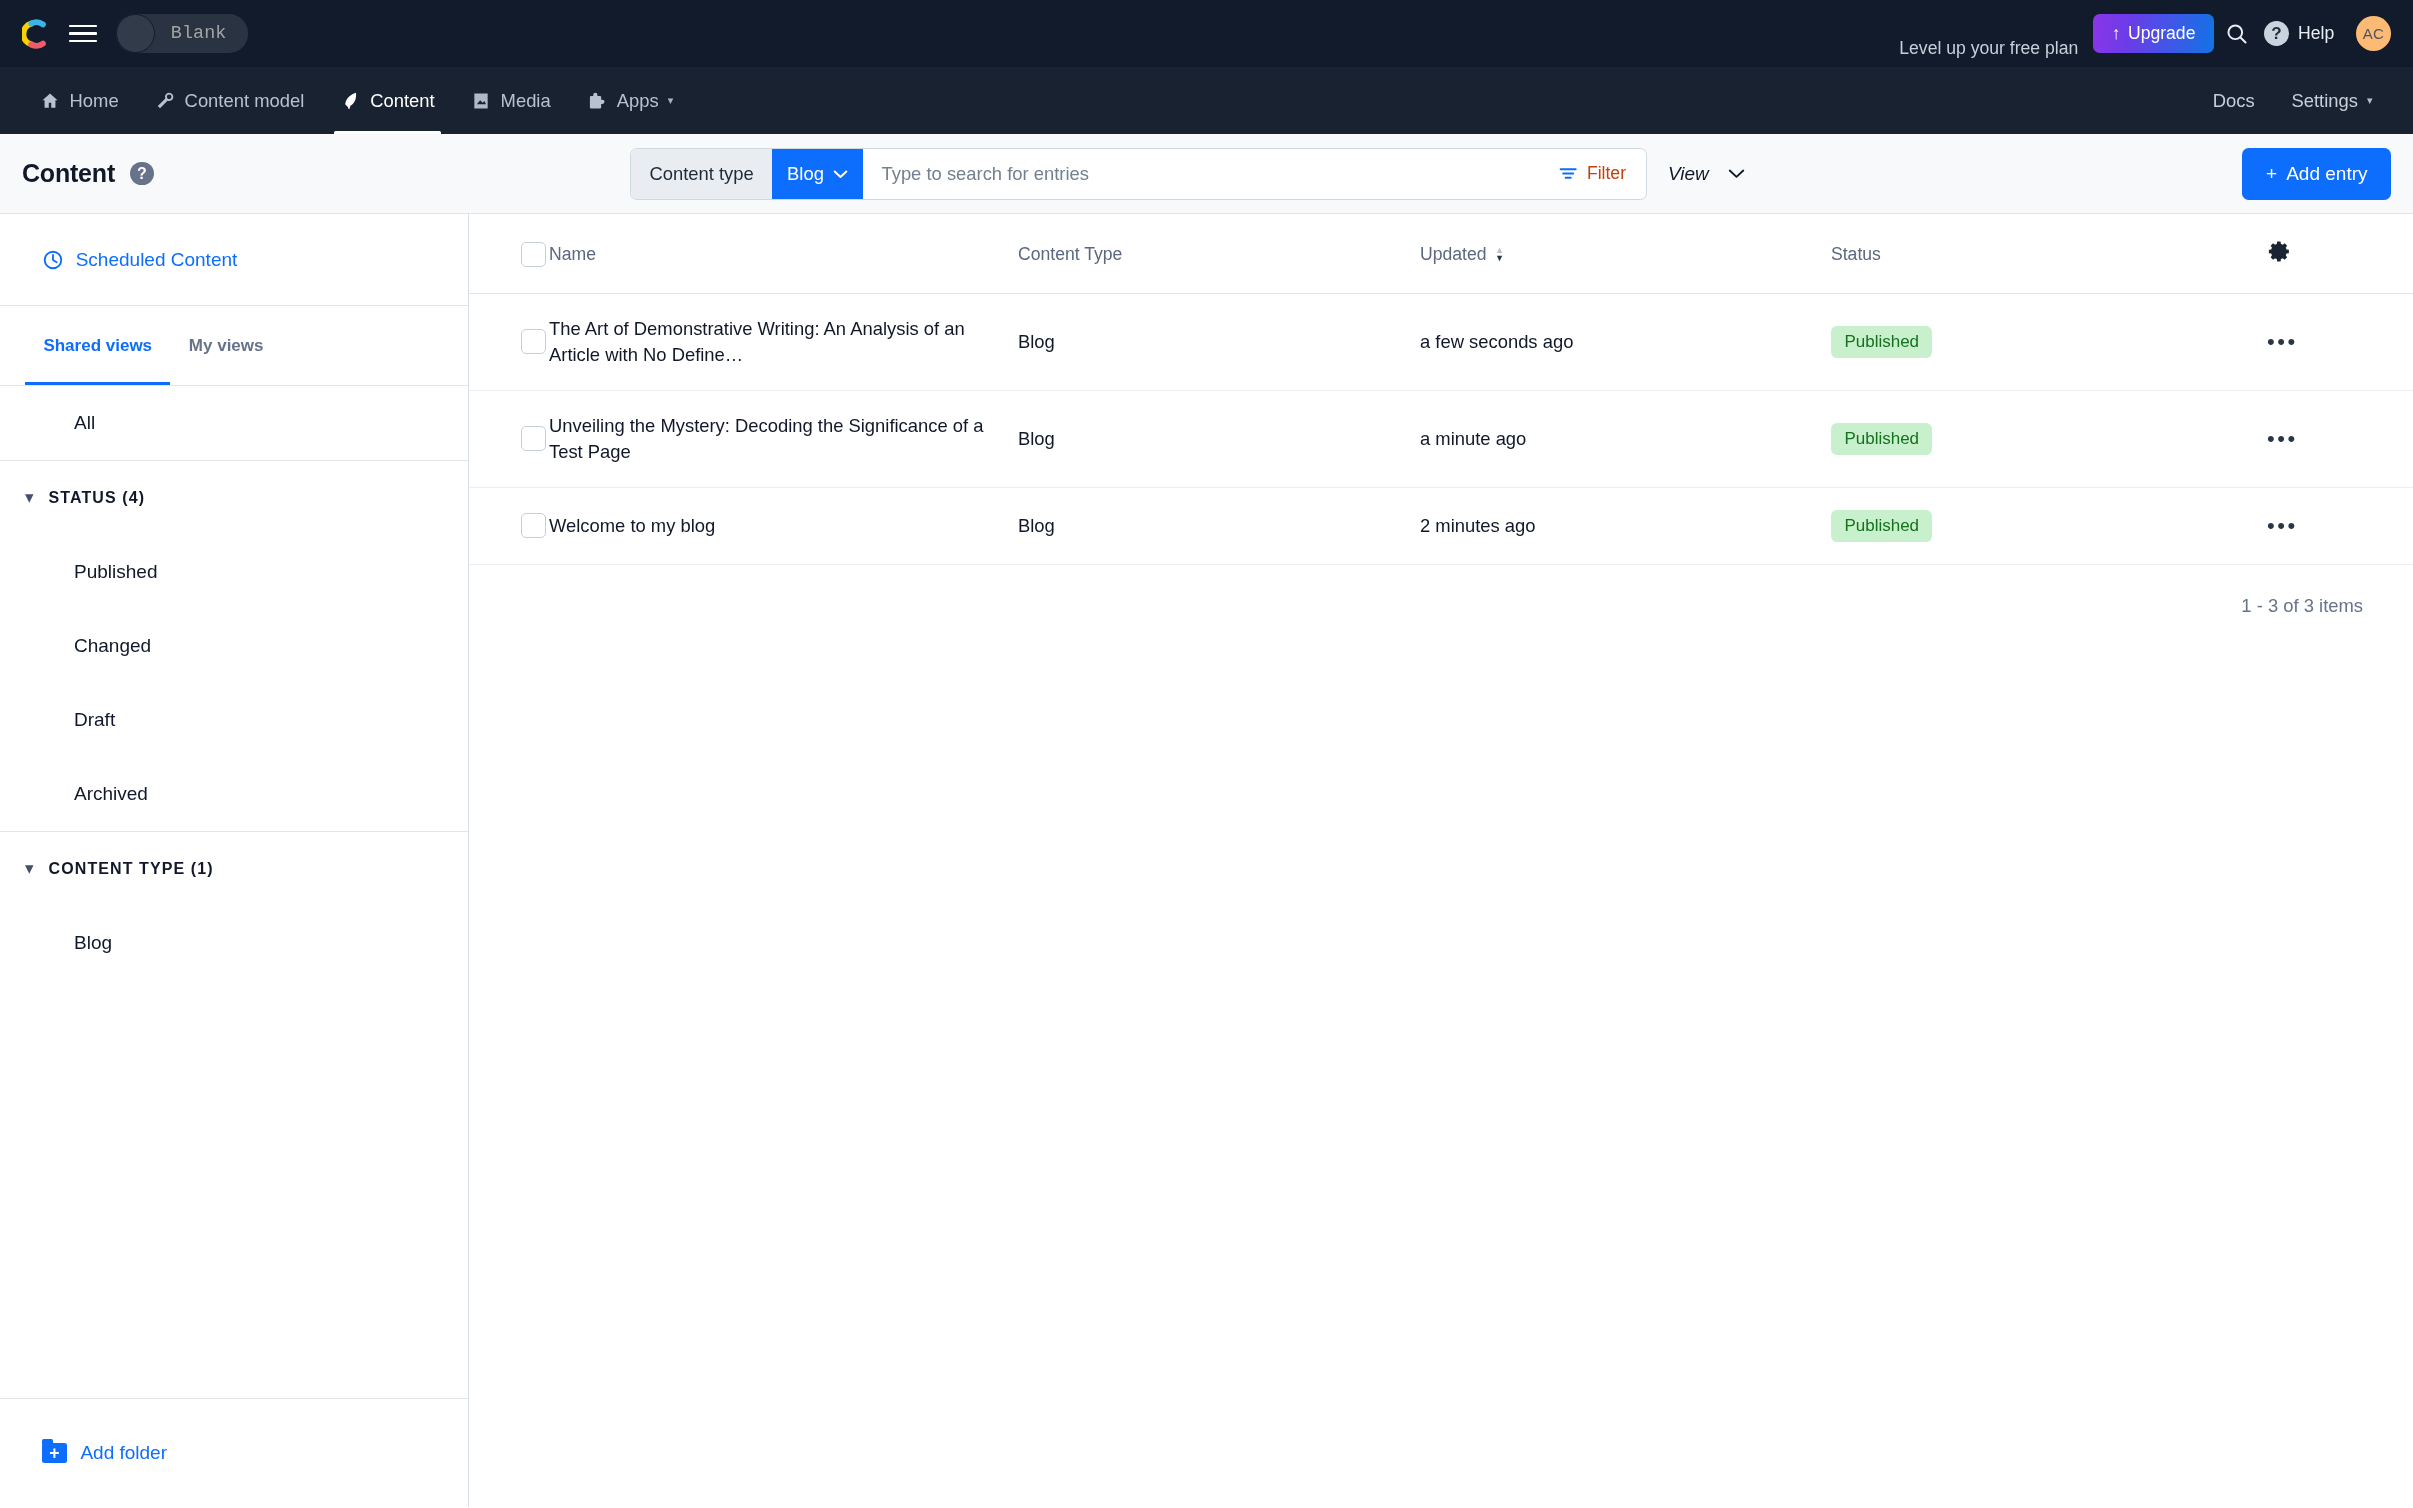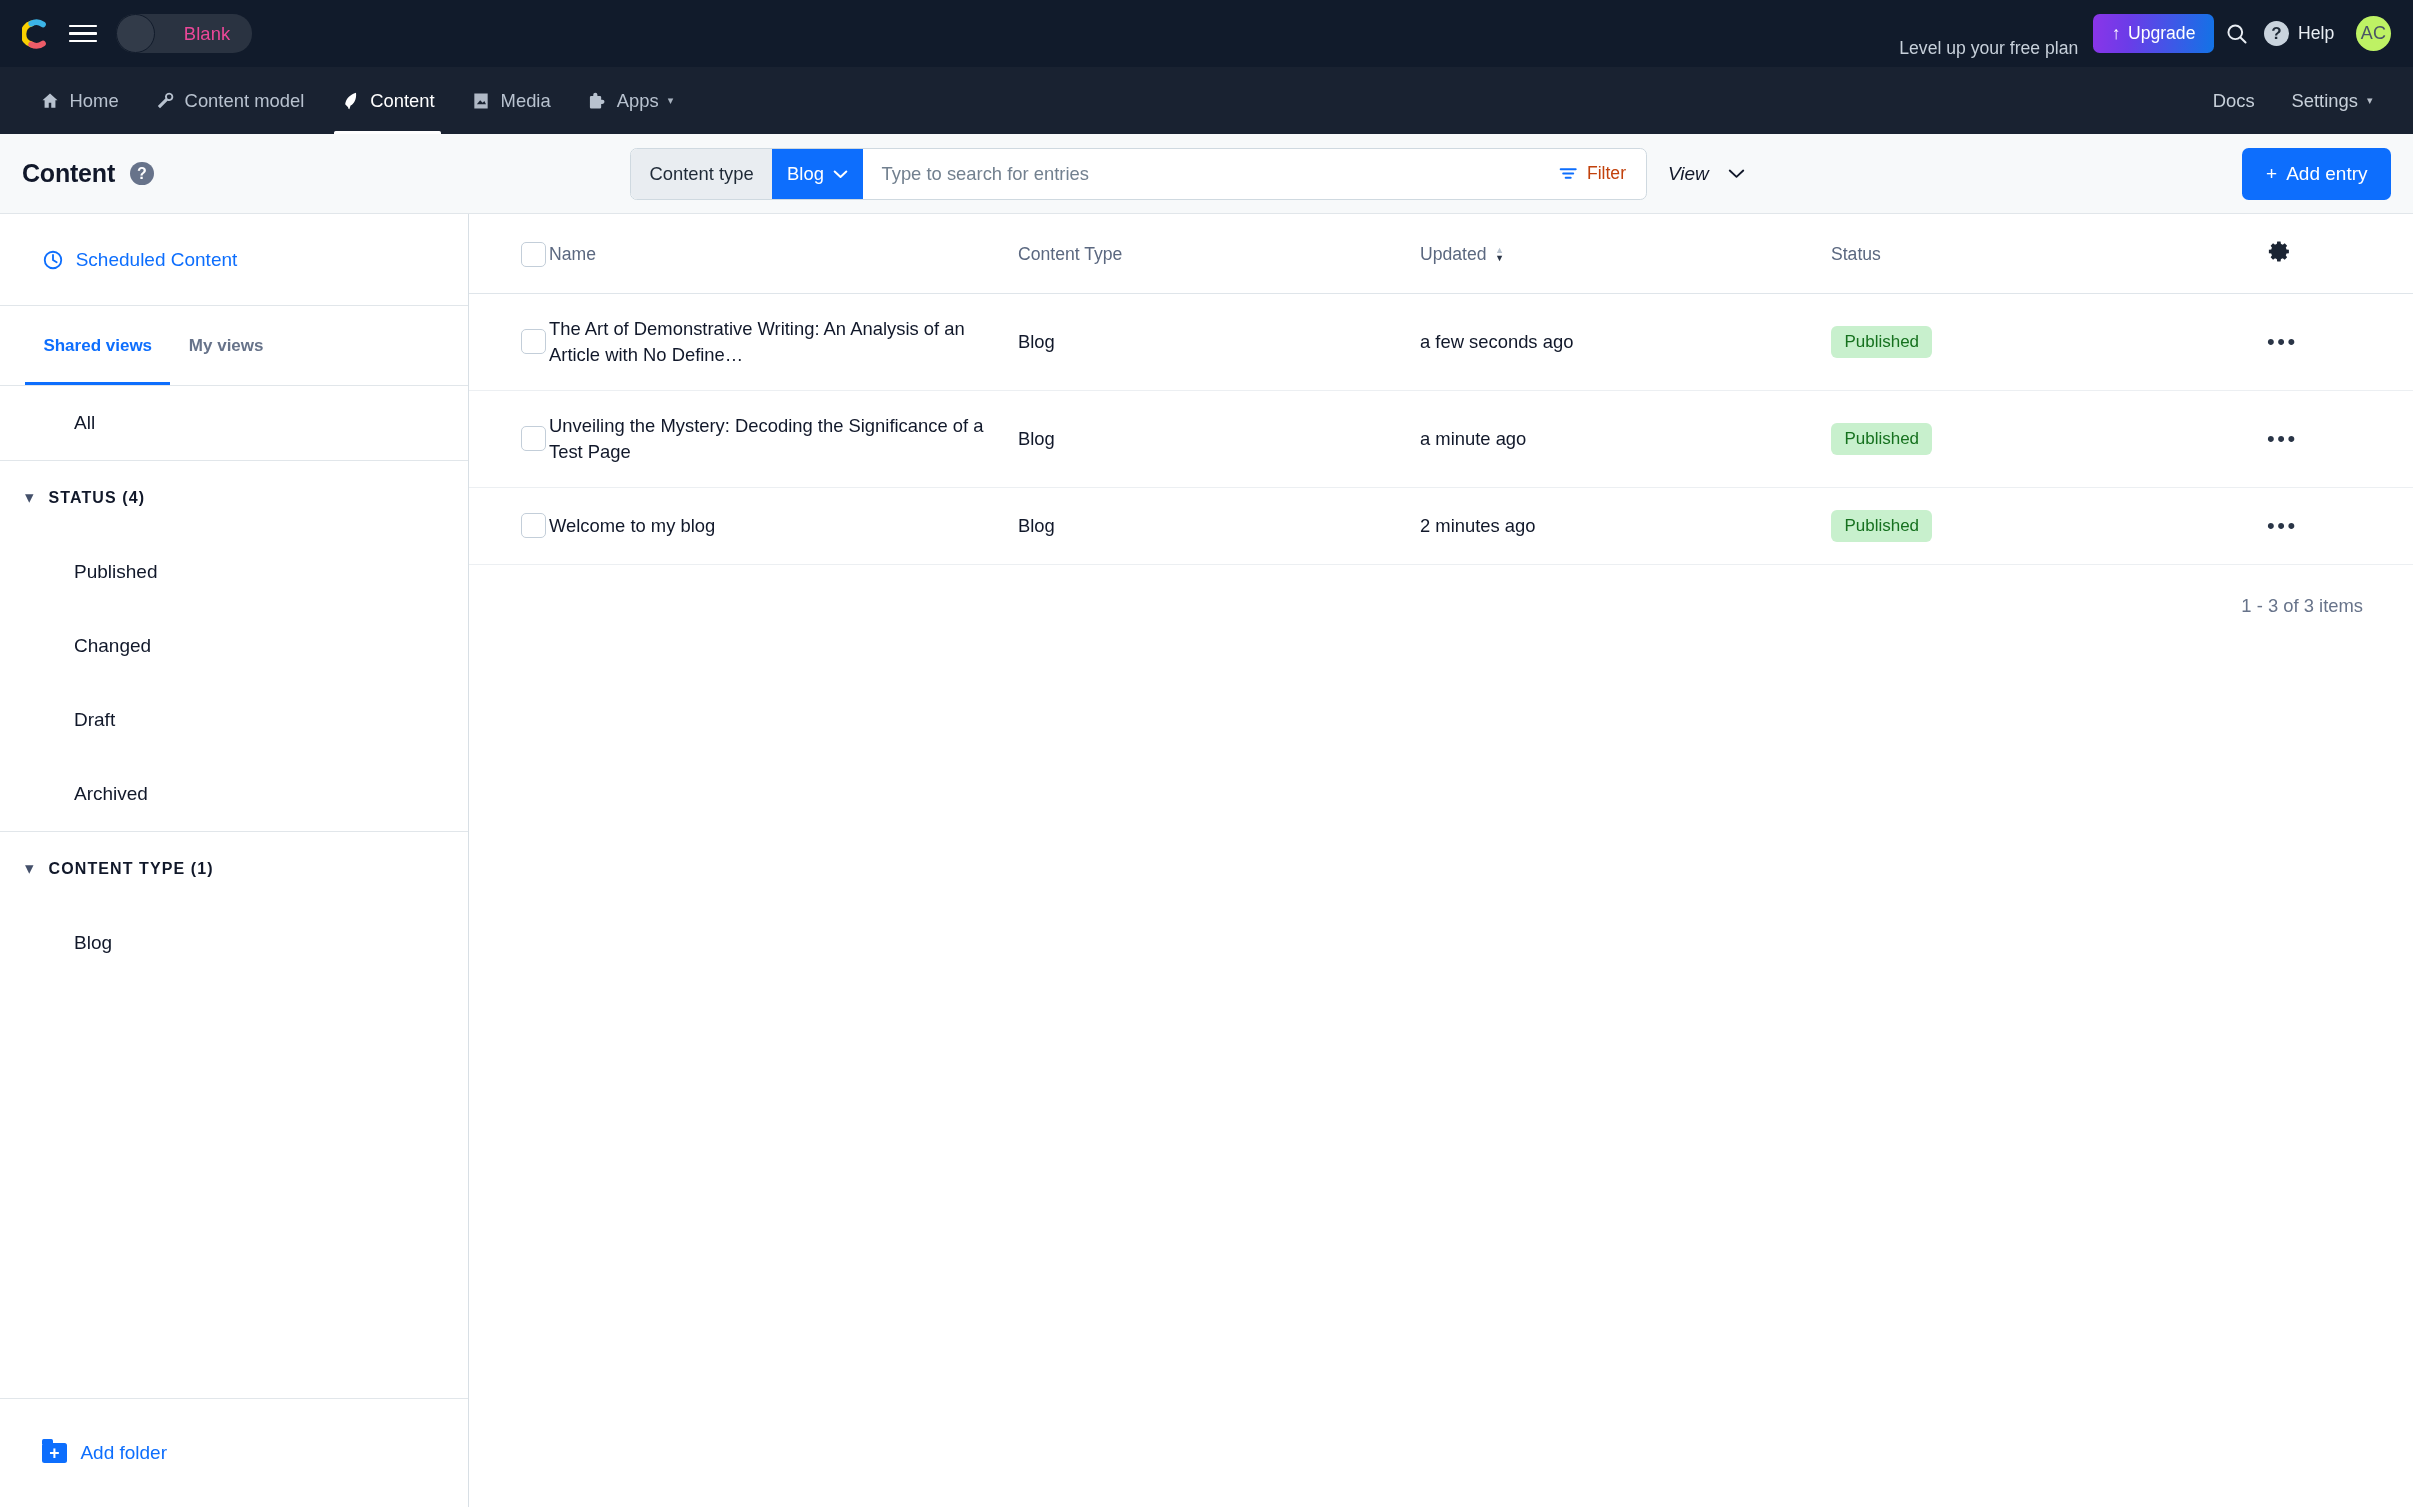--- a/index.html
+++ b/index.html
@@ -35,22 +35,22 @@
     padding-right: 22px;
     cursor: pointer;
   }
   .space-avatar {
     width: 39px; height: 39px; border-radius: 50%;
     background: #323b49;
     border: 1.7px solid #111b2b;
     flex: none;
   }
   .space-name {
-    color: #ec4899; font-size: 18.4px; margin-left: 29px;
-    letter-spacing: 0.1px; white-space: nowrap;
+    color: #a3a3a3; font-size: 18.4px; margin-left: 16px;
+    letter-spacing: 0.1px; white-space: nowrap; font-family: Liberation Mono, monospace;
   }
 
   .topbar-right {
     position: absolute; right: 22px; top: 0; height: 67px;
     display: flex; align-items: center; gap: 0;
   }
   .level-text { color: #c7d0da; font-size: 17.6px; margin-right: 15px; white-space: nowrap; margin-top: 30px; }
   .upgrade-btn {
     height: 39px; padding: 0 18.4px;
     background: linear-gradient(95deg, #8b35e8 0%, #6b3ce8 30%, #1273e6 100%);
@@ -66,22 +66,22 @@
   .help-wrap { display: flex; align-items: center; gap: 9.2px; cursor: pointer; margin: 0 8.4px 0 5px; }
   .help-circle {
     width: 25px; height: 25px; border-radius: 50%;
     background: #c9d3dd; color: #1f2a37;
     font-size: 17px; font-weight: bold;
     display: flex; align-items: center; justify-content: center;
   }
   .help-label { color: #e9eef4; font-size: 17.6px; }
   .avatar-circle {
     width: 35px; height: 35px; border-radius: 50%;
-    background: #bef264; color: #4a5566;
-    font-size: 18px; letter-spacing: 0.3px;
+    background: #fdba74; color: #4a5566;
+    font-size: 15px; letter-spacing: 0.3px;
     display: flex; align-items: center; justify-content: center;
     margin-left: 13.4px; cursor: pointer;
   }
 
   
   .navbar {
     height: 67px; background: #192231;
     display: flex; align-items: stretch;
     padding: 0 22px; position: relative;
   }

